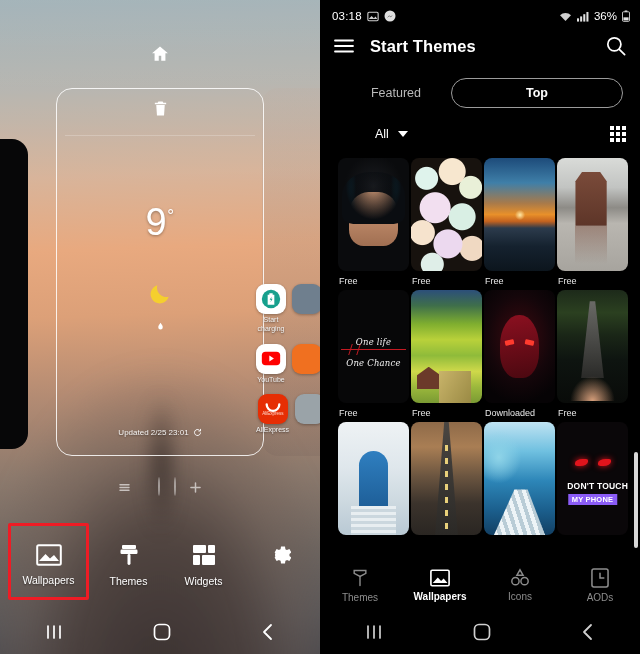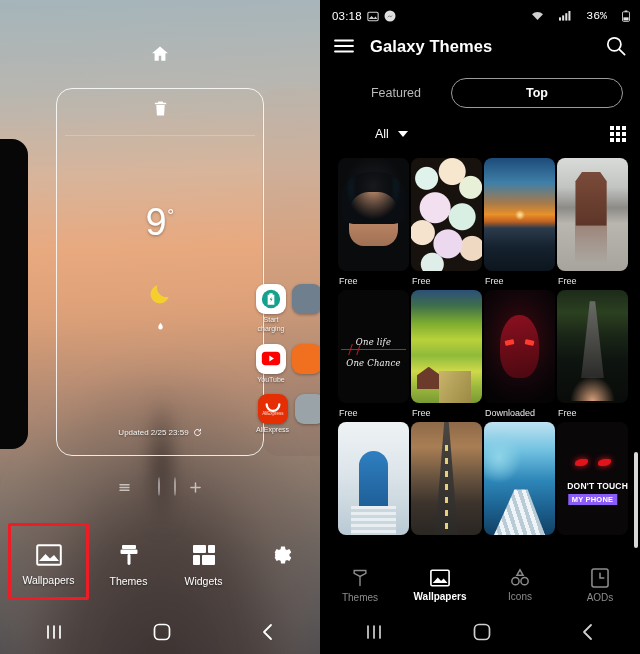--- a/index.html
+++ b/index.html
@@ -181,21 +181,21 @@
     color: #fff;
     overflow: hidden;
   }
   .statusbar {
     height: 22px;
     display: flex; align-items: flex-end; justify-content: space-between;
     padding: 0 10px 0 12px;
     font-size: 11px; color: #fff;
   }
   .sb-left { display: flex; align-items: center; gap: 5px; }
-  .sb-right { display: flex; align-items: center; gap: 15px; font-family: Liberation Mono, monospace; }
+  .sb-right { display: flex; align-items: center; gap: 5px; }
   .sb-time { font-size: 11.5px; letter-spacing: .2px; }
   .sb-battery { font-size: 11.5px; }
 
   .appbar {
     height: 48px;
     display: flex; align-items: center;
     padding: 0 14px 0 14px; gap: 16px;
   }
   .appbar-title {
     font-size: 16.5px; font-weight: bold; letter-spacing: .1px;
@@ -421,21 +421,21 @@
 
       <div class="drop-wrap">
         <span>
           <svg width="9" height="11" viewBox="0 0 24 24" fill="#ffffff">
             <path d="M12 2c4 6 6 8.5 6 12a6 6 0 0 1-12 0c0-3.5 2-6 6-12z"></path>
           </svg>
         </span>
       </div>
 
       <div class="updated">
-        <span>Updated 2/25 23:59</span>
+        <span>Updated 2/25 23:01</span>
         <span>
           <svg width="9" height="9" viewBox="0 0 24 24" fill="none" stroke="#ffffff" stroke-width="2.4">
             <path d="M20 12a8 8 0 1 1-2.4-5.7"></path>
               <path d="M20 3.5V8h-4.6" stroke-linecap="round"></path>
           </svg>
         </span>
       </div>
     </div>
 
     <div class="apps-col">
@@ -607,21 +607,21 @@
         </span>
       </div>
     </div>
 
     <div class="appbar">
       <span>
         <svg width="20" height="16" viewBox="0 0 20 16" stroke="#ffffff" stroke-width="1.8" stroke-linecap="round">
           <path d="M1 2.5h18M1 8h18M1 13.5h18"></path>
         </svg>
       </span>
-      <span class="appbar-title">Galaxy Themes</span>
+      <span class="appbar-title">Start Themes</span>
       <span>
         <svg width="20" height="20" viewBox="0 0 22 22" fill="none" stroke="#ffffff" stroke-width="1.9" stroke-linecap="round">
           <circle cx="9.2" cy="9.2" r="7.2"></circle>
             <path d="M14.6 14.6 20.5 20.5"></path>
         </svg>
       </span>
     </div>
 
     <div class="tabs">
       <span class="tab-featured">Featured</span>

